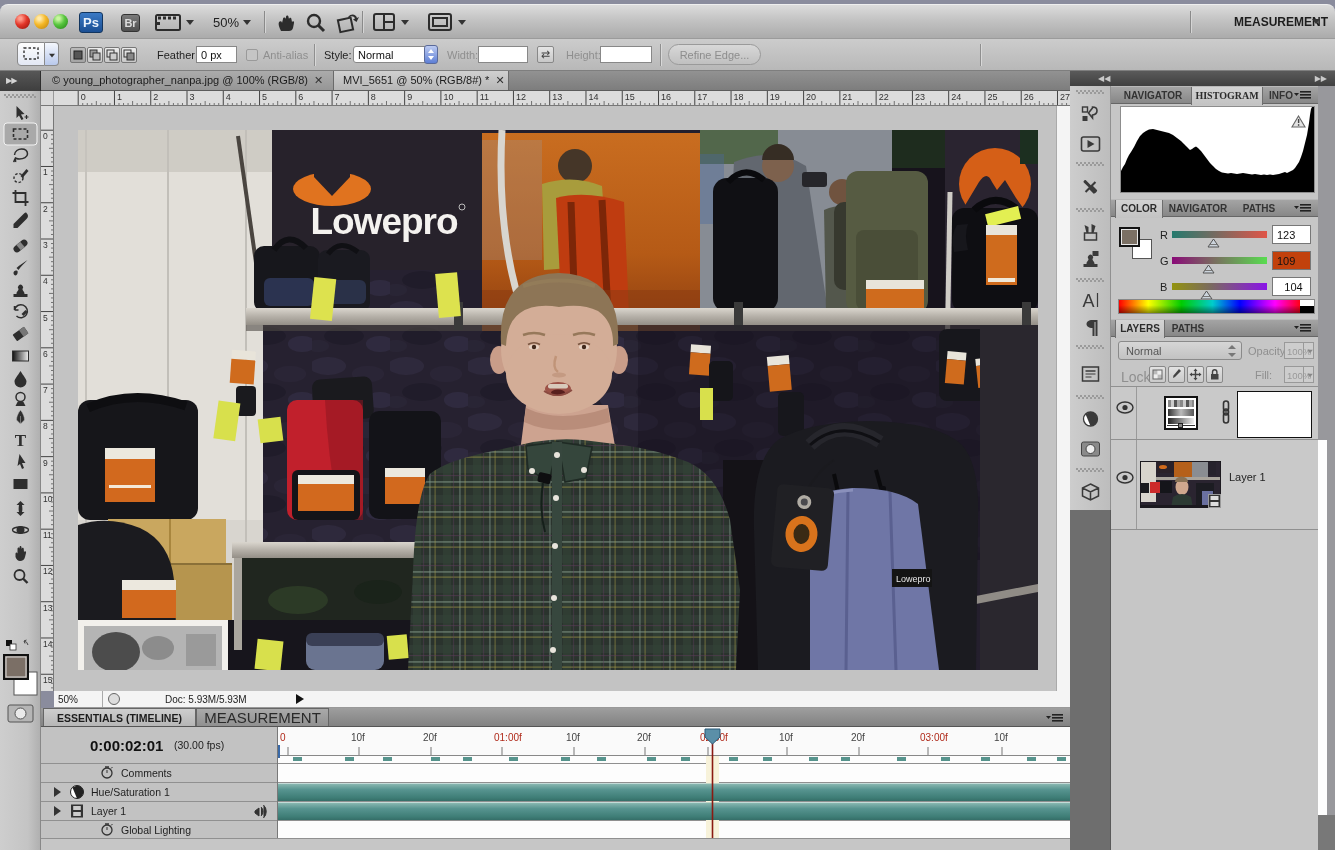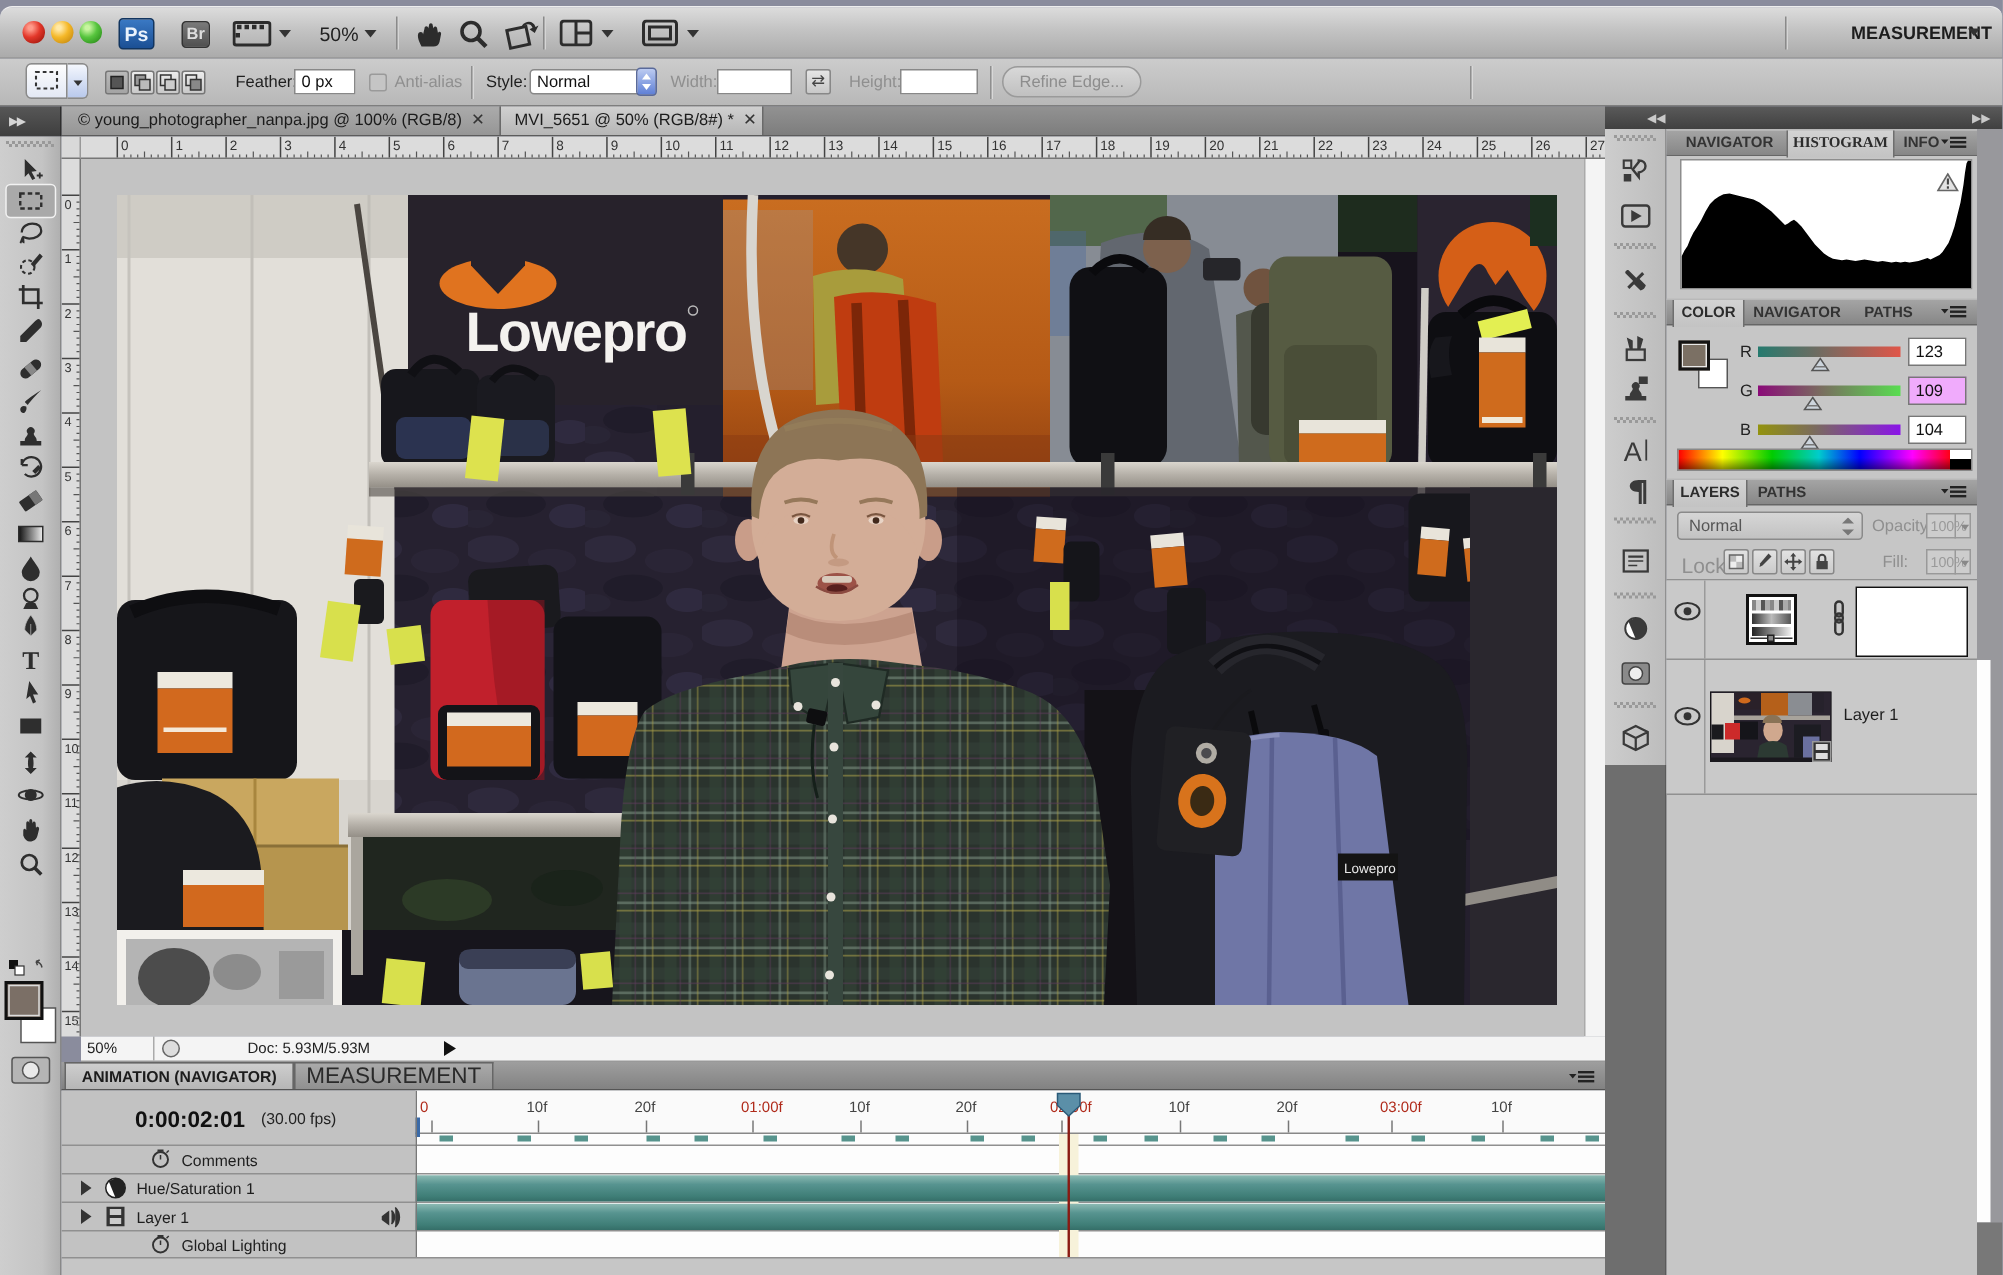--- a/index.html
+++ b/index.html
@@ -951,21 +951,21 @@
 
   <div id="statusbar" class="abs">
     <div class="abs" style="left:4px; top:3px;">50%</div>
     <div class="abs" style="left:48px; top:0; width:1px; height:16px; background:#aaa;"></div>
     <div class="abs" style="left:54px; top:2px; width:12px; height:12px; border:1px solid #666; border-radius:50%; background:#ddd;"></div>
     <div class="abs" style="left:111px; top:3px;">Doc: 5.93M/5.93M</div>
     <div class="abs" style="left:242px; top:3px; width:0; height:0; border-top:5px solid transparent; border-bottom:5px solid transparent; border-left:8px solid #111;"></div>
   </div>
 
   <div id="tltabbar" class="abs">
-    <div class="abs" style="left:2px; top:0; width:153px; height:18px; background:linear-gradient(#cecece,#b6b6b6); border:1px solid #666; border-bottom:none; font-size:10.5px; font-weight:bold; color:#1c1c1c; line-height:18px; text-align:center;">ANIMATION (NAVIGATOR)</div>
+    <div class="abs" style="left:2px; top:0; width:153px; height:18px; background:linear-gradient(#cecece,#b6b6b6); border:1px solid #666; border-bottom:none; font-size:10.5px; font-weight:bold; color:#1c1c1c; line-height:18px; text-align:center;">ESSENTIALS (TIMELINE)</div>
     <div class="abs" style="left:155px; top:0; width:133px; height:18px; background:linear-gradient(#aaaaaa,#909090); border:1px solid #666; border-bottom:none; font-size:15px; color:#2a2a2a; line-height:18px; text-align:center;">MEASUREMENT LOG</div>
     <svg class="pmenu" width="17" height="10" viewBox="0 0 17 10">
         <path d="M0 2 L5 2 L2.5 5 Z" fill="#222"></path>
         <rect x="6" y="0" width="11" height="1.6" fill="#222"></rect>
         <rect x="6" y="3" width="11" height="1.6" fill="#222"></rect>
         <rect x="6" y="6" width="11" height="1.6" fill="#222"></rect>
       </svg>
   </div>
   <div id="tlbody" class="abs"><svg id="tlsvg" width="1029" height="123">
         <defs>
@@ -1269,28 +1269,28 @@
         <path d="M6.5 1 L12 9 L1 9 Z" fill="#ccd4dc" stroke="#555"></path>
         <line x1="3" y1="6.5" x2="10" y2="6.5" stroke="#777"></line>
       </svg>
     <div class="abs" style="left:161px; top:139px; width:39px; height:19px; background:#fff; border:1px solid #777; font-size:11px; color:#111; padding:3px 0 0 4px;">123</div>
     <div class="abs" style="left:49px; top:169px; font-size:11px; color:#222;">G</div>
     <div class="abs" style="left:61px; top:171px; width:95px; height:7px; background:linear-gradient(90deg,#8a0a78,#7a6a60 43%,#58dd50);"></div>
     <svg class="abs" style="left:91px; top:178px;" width="13" height="10" viewBox="0 0 13 10">
         <path d="M6.5 1 L12 9 L1 9 Z" fill="#ccd4dc" stroke="#555"></path>
         <line x1="3" y1="6.5" x2="10" y2="6.5" stroke="#777"></line>
       </svg>
-    <div class="abs" style="left:161px; top:165px; width:39px; height:19px; background:#f0abfc; border:1px solid #777; font-size:11px; color:#111; padding:3px 0 0 4px;">109</div>
+    <div class="abs" style="left:161px; top:165px; width:39px; height:19px; background:#c2410c; border:1px solid #777; font-size:11px; color:#111; padding:3px 0 0 4px;">109</div>
     <div class="abs" style="left:49px; top:195px; font-size:11px; color:#222;">B</div>
     <div class="abs" style="left:61px; top:197px; width:95px; height:7px; background:linear-gradient(90deg,#93930e,#7a6a60 41%,#8a14e8);"></div>
     <svg class="abs" style="left:89px; top:204px;" width="13" height="10" viewBox="0 0 13 10">
         <path d="M6.5 1 L12 9 L1 9 Z" fill="#ccd4dc" stroke="#555"></path>
         <line x1="3" y1="6.5" x2="10" y2="6.5" stroke="#777"></line>
       </svg>
-    <div class="abs" style="left:161px; top:191px; width:39px; height:19px; background:#fff; border:1px solid #777; font-size:11px; color:#111; padding:3px 0 0 4px;">104</div>
+    <div class="abs" style="left:161px; top:191px; width:39px; height:19px; background:#fff; border:1px solid #777; font-size:11px; color:#111; padding:3px 0 0 4px;text-align:center;">104</div>
     <div class="abs" style="left:7px; top:213px; width:197px; height:15px; border:1px solid #888; background:linear-gradient(90deg,#f00,#ff0 15%,#0c0 32%,#0cc 48%,#00f 62%,#f0f 80%,#f00 94%);">
       <div class="abs" style="left:0; top:0; width:100%; height:100%; background:linear-gradient(rgba(255,255,255,0) 40%, rgba(0,0,0,0.45));"></div>
       <div class="abs" style="right:0; top:0; width:14px; height:7px; background:#fff;"></div>
       <div class="abs" style="right:0; bottom:0; width:14px; height:7px; background:#000;"></div>
     </div>
 
     <div class="ptabbar" style="top:233px;">
       <div class="ptab ptab-active" style="left:4px; width:50px;">LAYERS</div>
       <div class="ptab" style="left:54px; width:46px; color:#333;">PATHS</div>
     </div>

